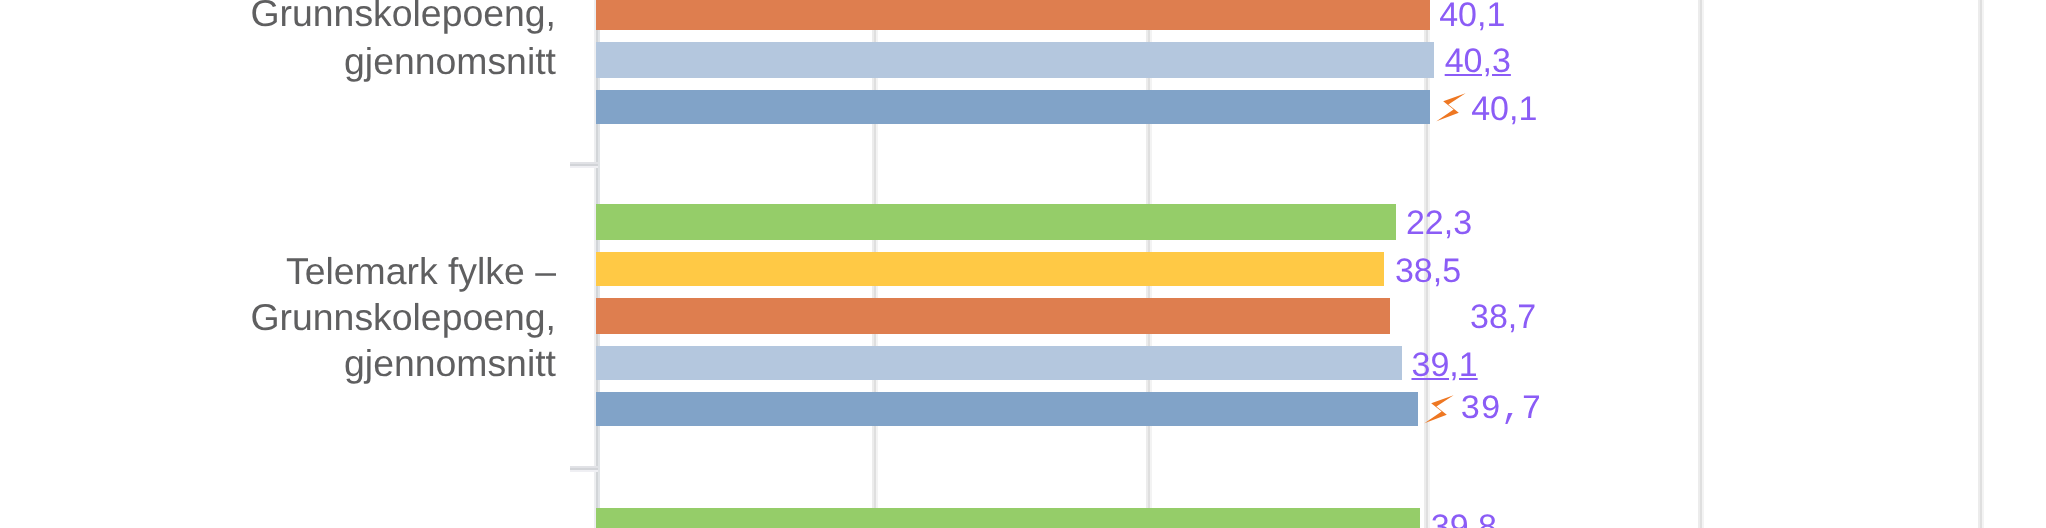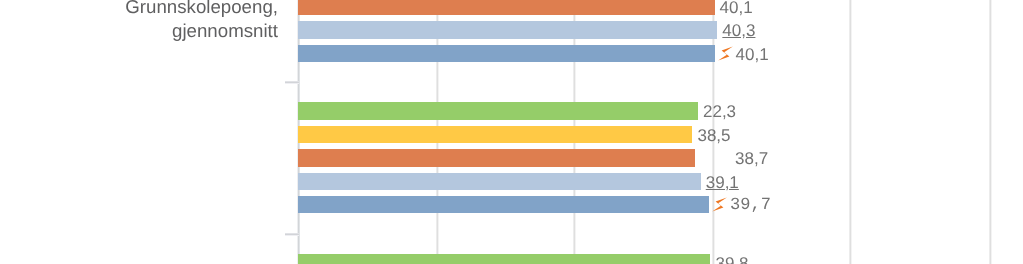--- a/index.html
+++ b/index.html
@@ -15,21 +15,21 @@
            background:linear-gradient(to right,#ececec 0 1px,#dfdfdf 1px 2px,#f3f3f3 2px 3px);}
   .axisline{position:absolute;top:0;width:3px;height:264px;margin-left:-1px;
            background:linear-gradient(to right,#edeef0 0 1px,#d2d5d8 1px 2px,#e1e4e7 2px 3px);}
   .tick{position:absolute;height:3px;width:14px;left:285px;margin-top:-1px;
         background:linear-gradient(to bottom,#e1e2e6 0 1px,#d2d4d8 1px 2px,#efeff3 2px 3px);}
 
   
   .bar{position:absolute;left:298px;height:17.4px;}
 
   
-  .vlabel{position:absolute;color:#737373;font-size:17px;line-height:17px;white-space:nowrap;}
+  .vlabel{position:absolute;color:#8b5cf6;font-size:17px;line-height:17px;white-space:nowrap;}
 
   
   .flash{position:absolute;line-height:0;}
 
   
   .catlabel{position:absolute;text-align:right;color:#5f5f60;
             font-size:18.7px;line-height:23.3px;width:175px;left:103px;}
 </style>
 </head>
 <body>
@@ -63,17 +63,18 @@
   <div class="bar" id="b1-3" style="top: 172.65px; width: 402.74px; background: rgb(180, 199, 222);"></div>
   <div class="bar" id="b1-4" style="top: 196.1px; width: 411.05px; background: rgb(129, 163, 200);"></div>
   <span class="flash" id="f1-4" style="left: 712.35px; top: 197.3px;"><svg width="15" height="15" viewBox="0 0 15 15" aria-hidden="true">
         <path d="M14.8 0.6 L3.6 4.6 L8.8 8.8 L0.2 14.6 L11.4 10.4 L6.2 6.2 Z" fill="#ee7722"></path>
       </svg></span>
   <div class="vlabel" id="v1-0" style="left: 702.98px; top: 103.2px;">22,3</div>
   <div class="vlabel" id="v1-1" style="left: 697.44px; top: 126.65px;">38,5</div>
   <div class="vlabel" id="v1-2" style="left: 735px; top: 150.1px;">38,7</div>
   <div class="vlabel" id="v1-3" style="left: 705.74px; top: 173.55px; text-decoration: underline;">39,1</div>
   <div class="vlabel" id="v1-4" style="left: 730.05px; top: 197px; font-family: Liberation Mono, monospace;">39,7</div>
+  <div class="catlabel" id="c1" style="top: 123.7px;">Telemark fylke – Grunnskolepoeng, gjennomsnitt</div>
 
   <div class="bar" id="b2-0" style="top: 253.8px; width: 412.43px; background: rgb(149, 205, 105);"></div>
   <div class="vlabel" id="v2-0" style="left: 715.43px; top: 254.7px;">39,8</div>
 
 </div>
 
 </body></html>

